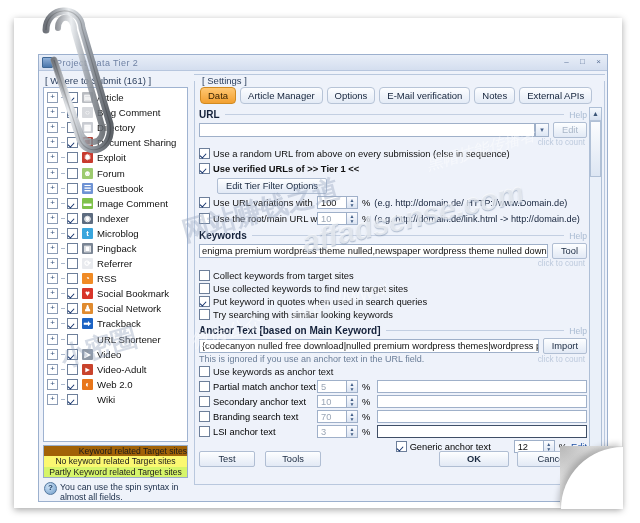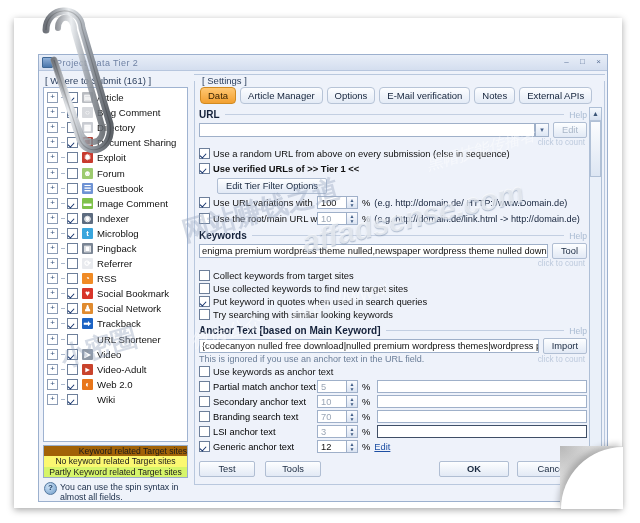--- a/index.html
+++ b/index.html
@@ -180,26 +180,26 @@
   .spinbtn{
     width:11px;height:13px;border:1px solid #9fb0c9;border-left:none;box-sizing:border-box;
     background:linear-gradient(#fbfcff,#dbe4f2);
     display:flex;flex-direction:column;align-items:center;justify-content:center;
     font-size:5px;line-height:5px;color:#3f5c85;
   }
   .pct{font-size:9.4px;margin-left:4px;margin-right:4px;}
   .egtxt{font-size:9.2px;color:#15233b;}
   .note{font-size:9px;color:#6b7e98;}
   .lnk{font-size:9.3px;color:#1d4fa3;text-decoration:underline;}
-  .anchrow{display:flex;align-items:center;margin-bottom:2px;}
+  .anchrow{display:flex;align-items:center;margin-bottom:2px;justify-content:flex-end;}
   .anchlbl{width:104px;font-size:9.3px;}
   .anchfield{flex:1;height:13px;background:#fff;border:1px solid #9fb0c9;box-sizing:border-box;margin-left:3px;}
   .anchfield.focus{border:1px solid #3f4e66;}
   #btnbar{
-    position:absolute;left:0;right:0;bottom:2px;height:20px;
+    position:absolute;left:0;right:0;bottom:12px;height:20px;
     display:flex;align-items:center;
   }
   
   #strip{
     position:absolute;left:16px;top:486px;width:596px;height:10px;
     font-size:7.5px;color:#c8d2e2;white-space:nowrap;overflow:hidden;
     border-top:1px solid #c5d2e4;padding-top:1px;
   }
   #strip .seg{display:inline-block;border-right:1px solid #d4dcea;padding:0 9px;}
   #strip .hl{display:inline-block;width:86px;height:3px;background:#2f4f7d;vertical-align:middle;margin-right:6px;}

